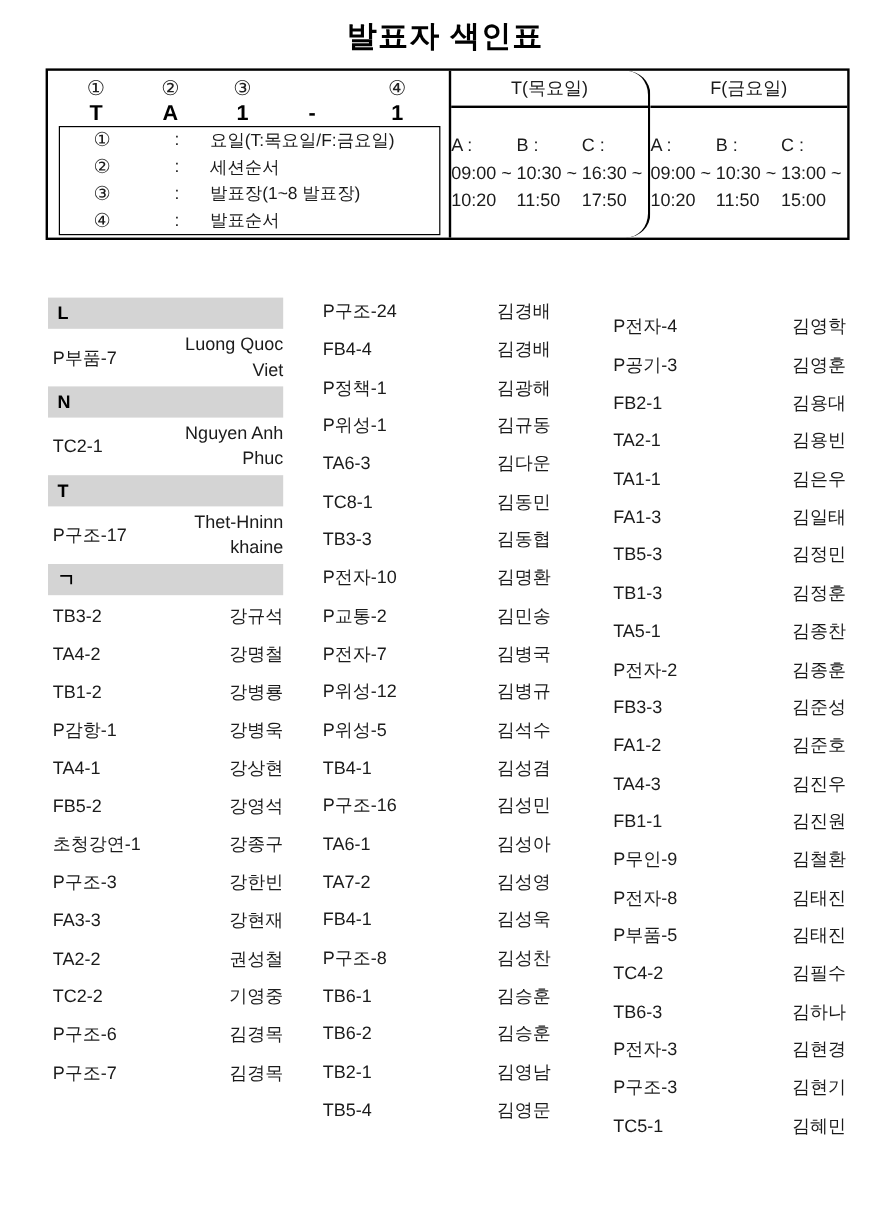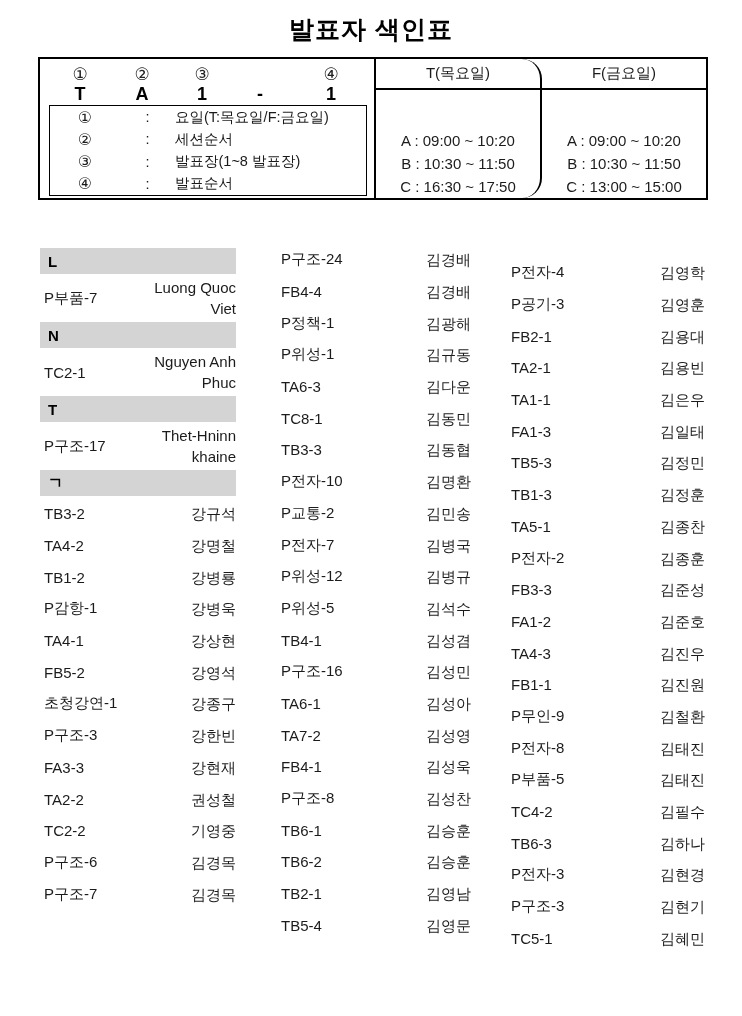--- a/index.html
+++ b/index.html
@@ -29,21 +29,21 @@
   .legend-box .num{text-align:center; font-size:16px;}
   .legend-box .colon{text-align:center;}
   .legend-box .desc{text-align:left; white-space:nowrap;}
   .day-cell{flex:1; display:flex; flex-direction:column; box-sizing:border-box;}
   .day-cell.t{border-right:2px solid #000;border-radius:20px;}
   .day-header{
     height:31px; flex:none; border-bottom:2px solid #000; box-sizing:border-box;
     display:flex; align-items:center; justify-content:center; font-size:15px;
   }
   .day-body{
-    flex:1; display:flex; flex-direction:column; justify-content:flex-end; align-items:center;
+    flex:1; display:flex; flex-direction:row; justify-content:space-between; align-items:center;
     font-size:15px; line-height:23px;
   }
   
   .idx-col{position:absolute; display:flex; flex-direction:column; box-sizing:border-box;}
   .idx-header{
     height:26px; margin:2px 0; background:#d4d4d4; font-weight:700; font-size:15px;
     display:flex; align-items:center; padding-left:8px; box-sizing:border-box; color:#000;
   }
   .idx-entry{
     height:31.7px; flex:none; display:flex; align-items:center; justify-content:space-between;
@@ -176,21 +176,21 @@
       </div>
       <div class="idx-entry">
         <span class="entry-code">P구조-6</span>
         <span class="entry-name">김경목</span>
       </div>
       <div class="idx-entry">
         <span class="entry-code">P구조-7</span>
         <span class="entry-name">김경목</span>
       </div>
     </div>
-  <div class="idx-col" style="left:277px; top:244px; width:194px;">
+  <div class="idx-col" style="left:265px; top:244px; width:194px;">
       <div class="idx-entry">
         <span class="entry-code">P구조-24</span>
         <span class="entry-name">김경배</span>
       </div>
       <div class="idx-entry">
         <span class="entry-code">FB4-4</span>
         <span class="entry-name">김경배</span>
       </div>
       <div class="idx-entry">
         <span class="entry-code">P정책-1</span>

